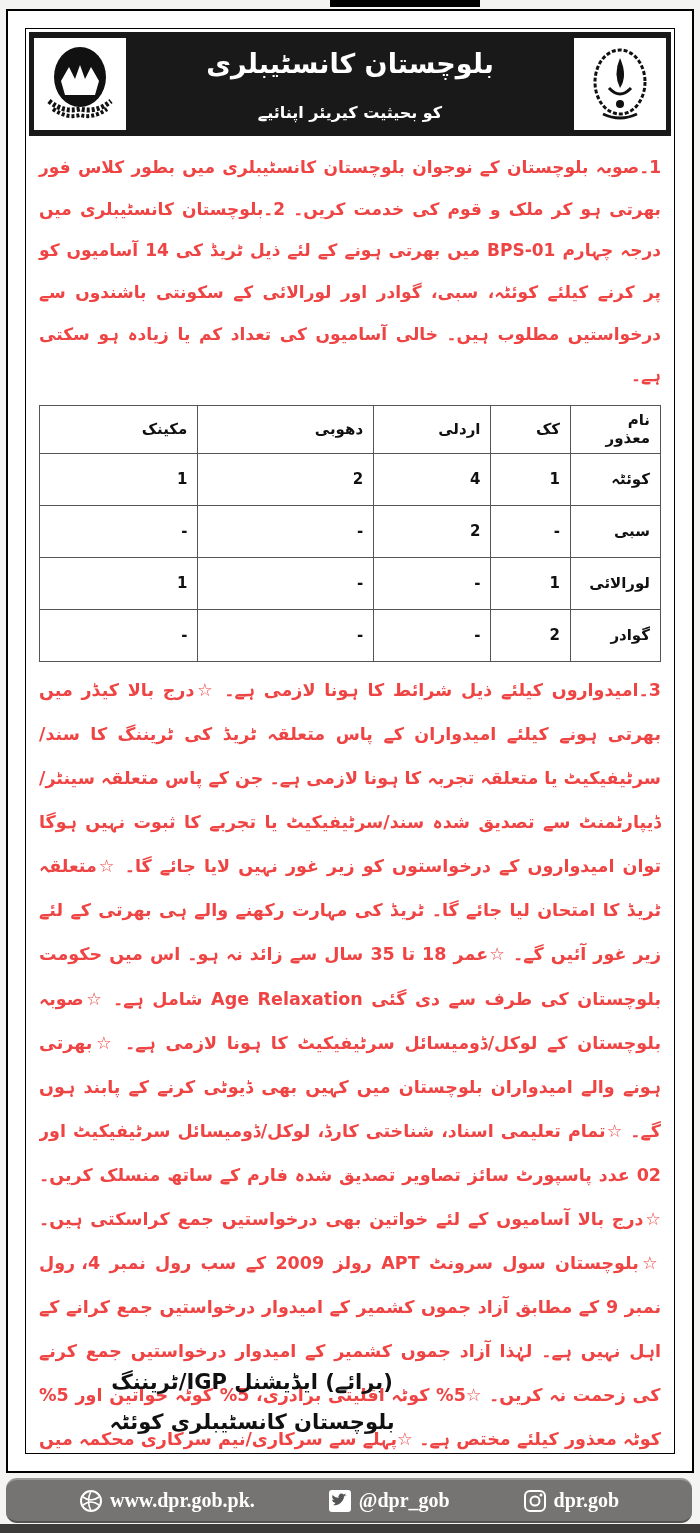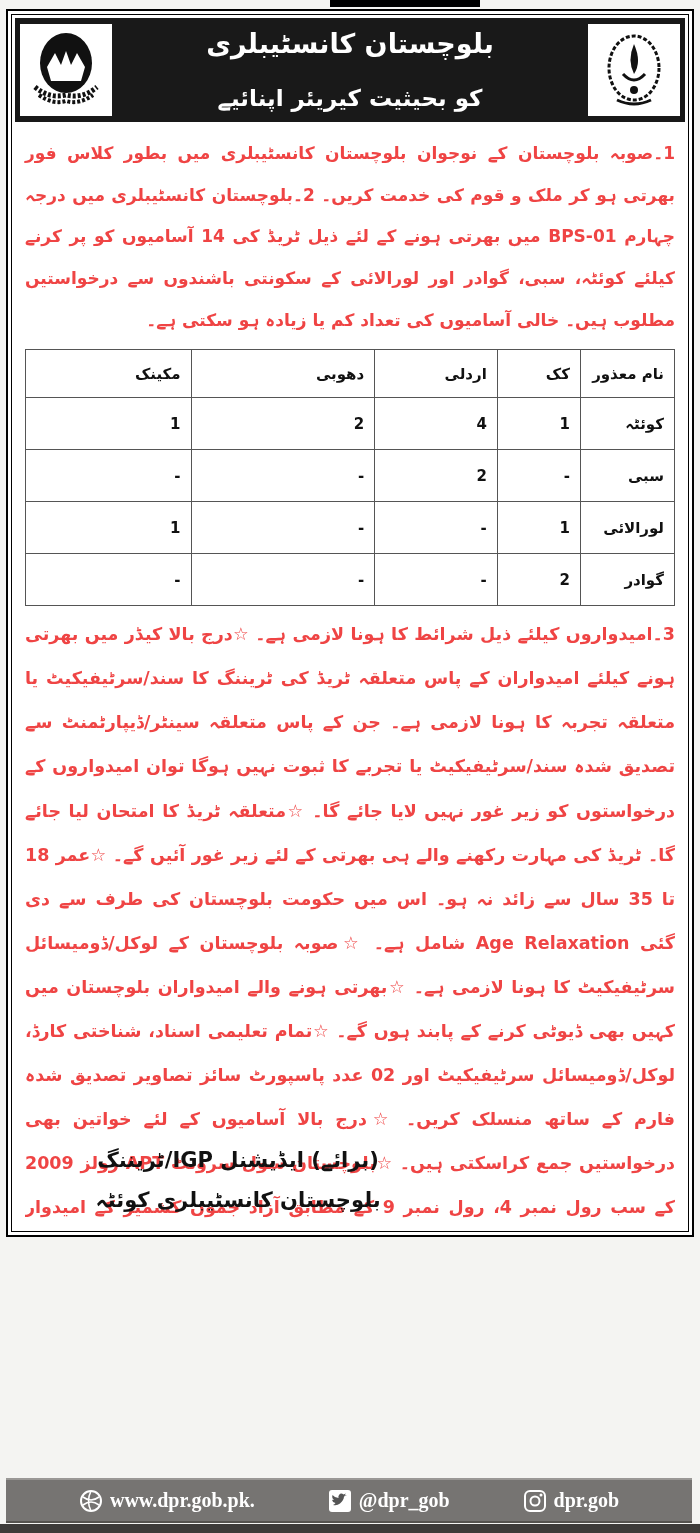--- a/index.html
+++ b/index.html
@@ -10,43 +10,43 @@
     font-family: "DejaVu Sans", sans-serif;
     color:#111;
     overflow: hidden;
   }
   .top-mark {
     position:absolute; top:0; left:330px; width:150px; height:7px;
     background:#000;
   }
   
   .frame-outer {
-    position:absolute; top:9px; left:6px; width:688px; height:1228px;
-    border:2px solid #000; padding:3px; background:#fff;
+    position:absolute; top:9px; left:6px; width:688px; height:1464px;
+    border:2px solid #000; padding:17px; background:#fff;
   }
   .frame-inner {
     position:relative; width:100%; height:100%;
     border:1px solid #000; background:#fff; overflow:hidden;
   }
   
   .header-bar {
     margin:3px; height:104px; background:#191919;
     display:flex; align-items:center; justify-content:space-between;
     padding:4px 5px;
   }
   .logo-box {
     width:92px; height:92px; background:#fff;
     display:flex; align-items:center; justify-content:center; flex:0 0 auto;
   }
   .header-title {
     flex:1; text-align:center; color:#fff; direction:rtl;
     font-weight:bold; line-height:1.55;
   }
   .header-title .t1 { font-size:27px; }
-  .header-title .t2 { font-size:23px;margin-top:16px; }
+  .header-title .t2 { font-size:16px;margin-top:16px; }
   
   .body-area { padding:4px 13px 0 13px; direction:rtl; }
   .para {
     text-align:justify; font-weight:bold; color:#ef4444;
   }
   .intro { font-size:17px; line-height:2.45; margin-top:4px; }
   .terms { font-size:17.5px; line-height:2.52; max-height:886px; overflow:hidden; }
   
   table.vacancy {
     width:100%; border-collapse:collapse; direction:rtl;
@@ -75,21 +75,21 @@
   }
   .prq {
     font-family:"Liberation Sans", sans-serif; font-weight:bold;
     font-size:21px; letter-spacing:0.2px; padding-bottom:2px;
   }
   
   .footer-bar {
     position:absolute; left:6px; right:8px; top:1478px; height:45px;
     background:#767472; border-top:2px solid #9a9896; border-bottom:2px solid #55534f;
     display:flex; align-items:center; justify-content:space-evenly;
-    direction:ltr; color:#fff;
+    direction:ltr; color:#fff;border-radius:11px;
   }
   .footer-item { display:flex; align-items:center; gap:7px; }
   .footer-item .lbl {
     font-family:"Liberation Serif", serif; font-weight:bold; font-size:20px;
     color:#fff; white-space:nowrap;
   }
   .bottom-strip {
     position:absolute; left:0; right:0; top:1524px; height:9px; background:#3d3b39;
   }
   .icn { display:block; }

